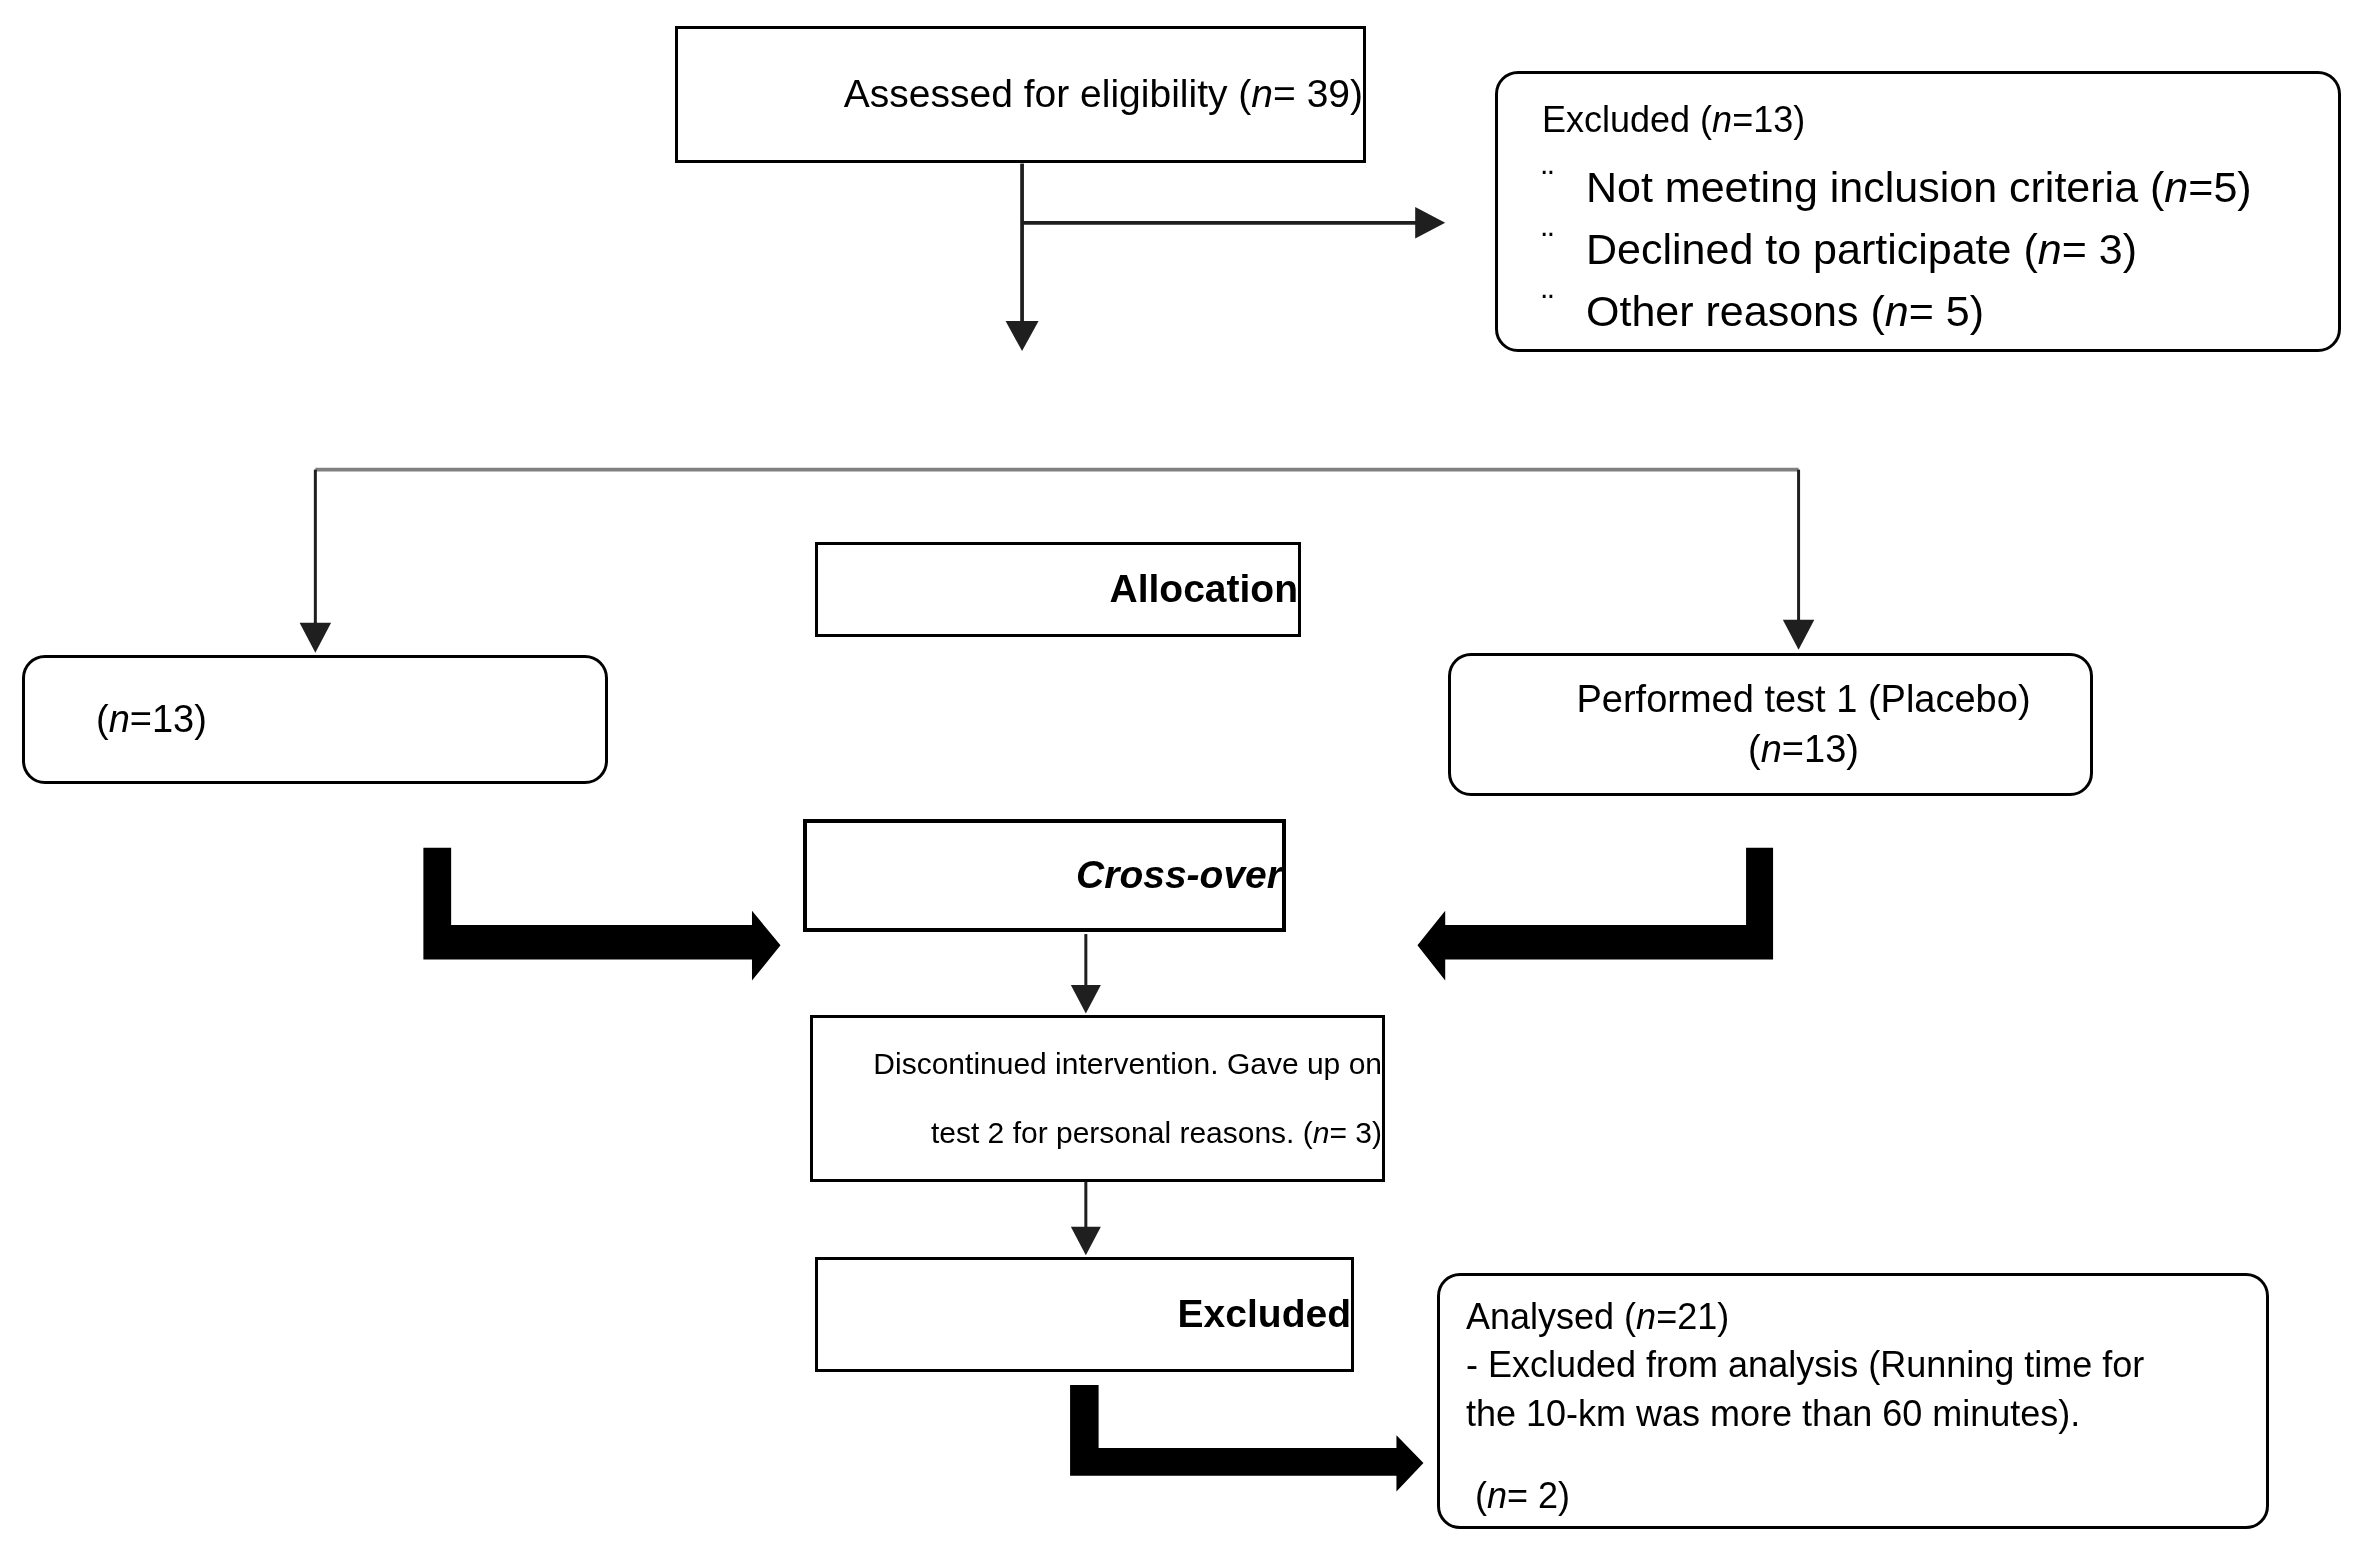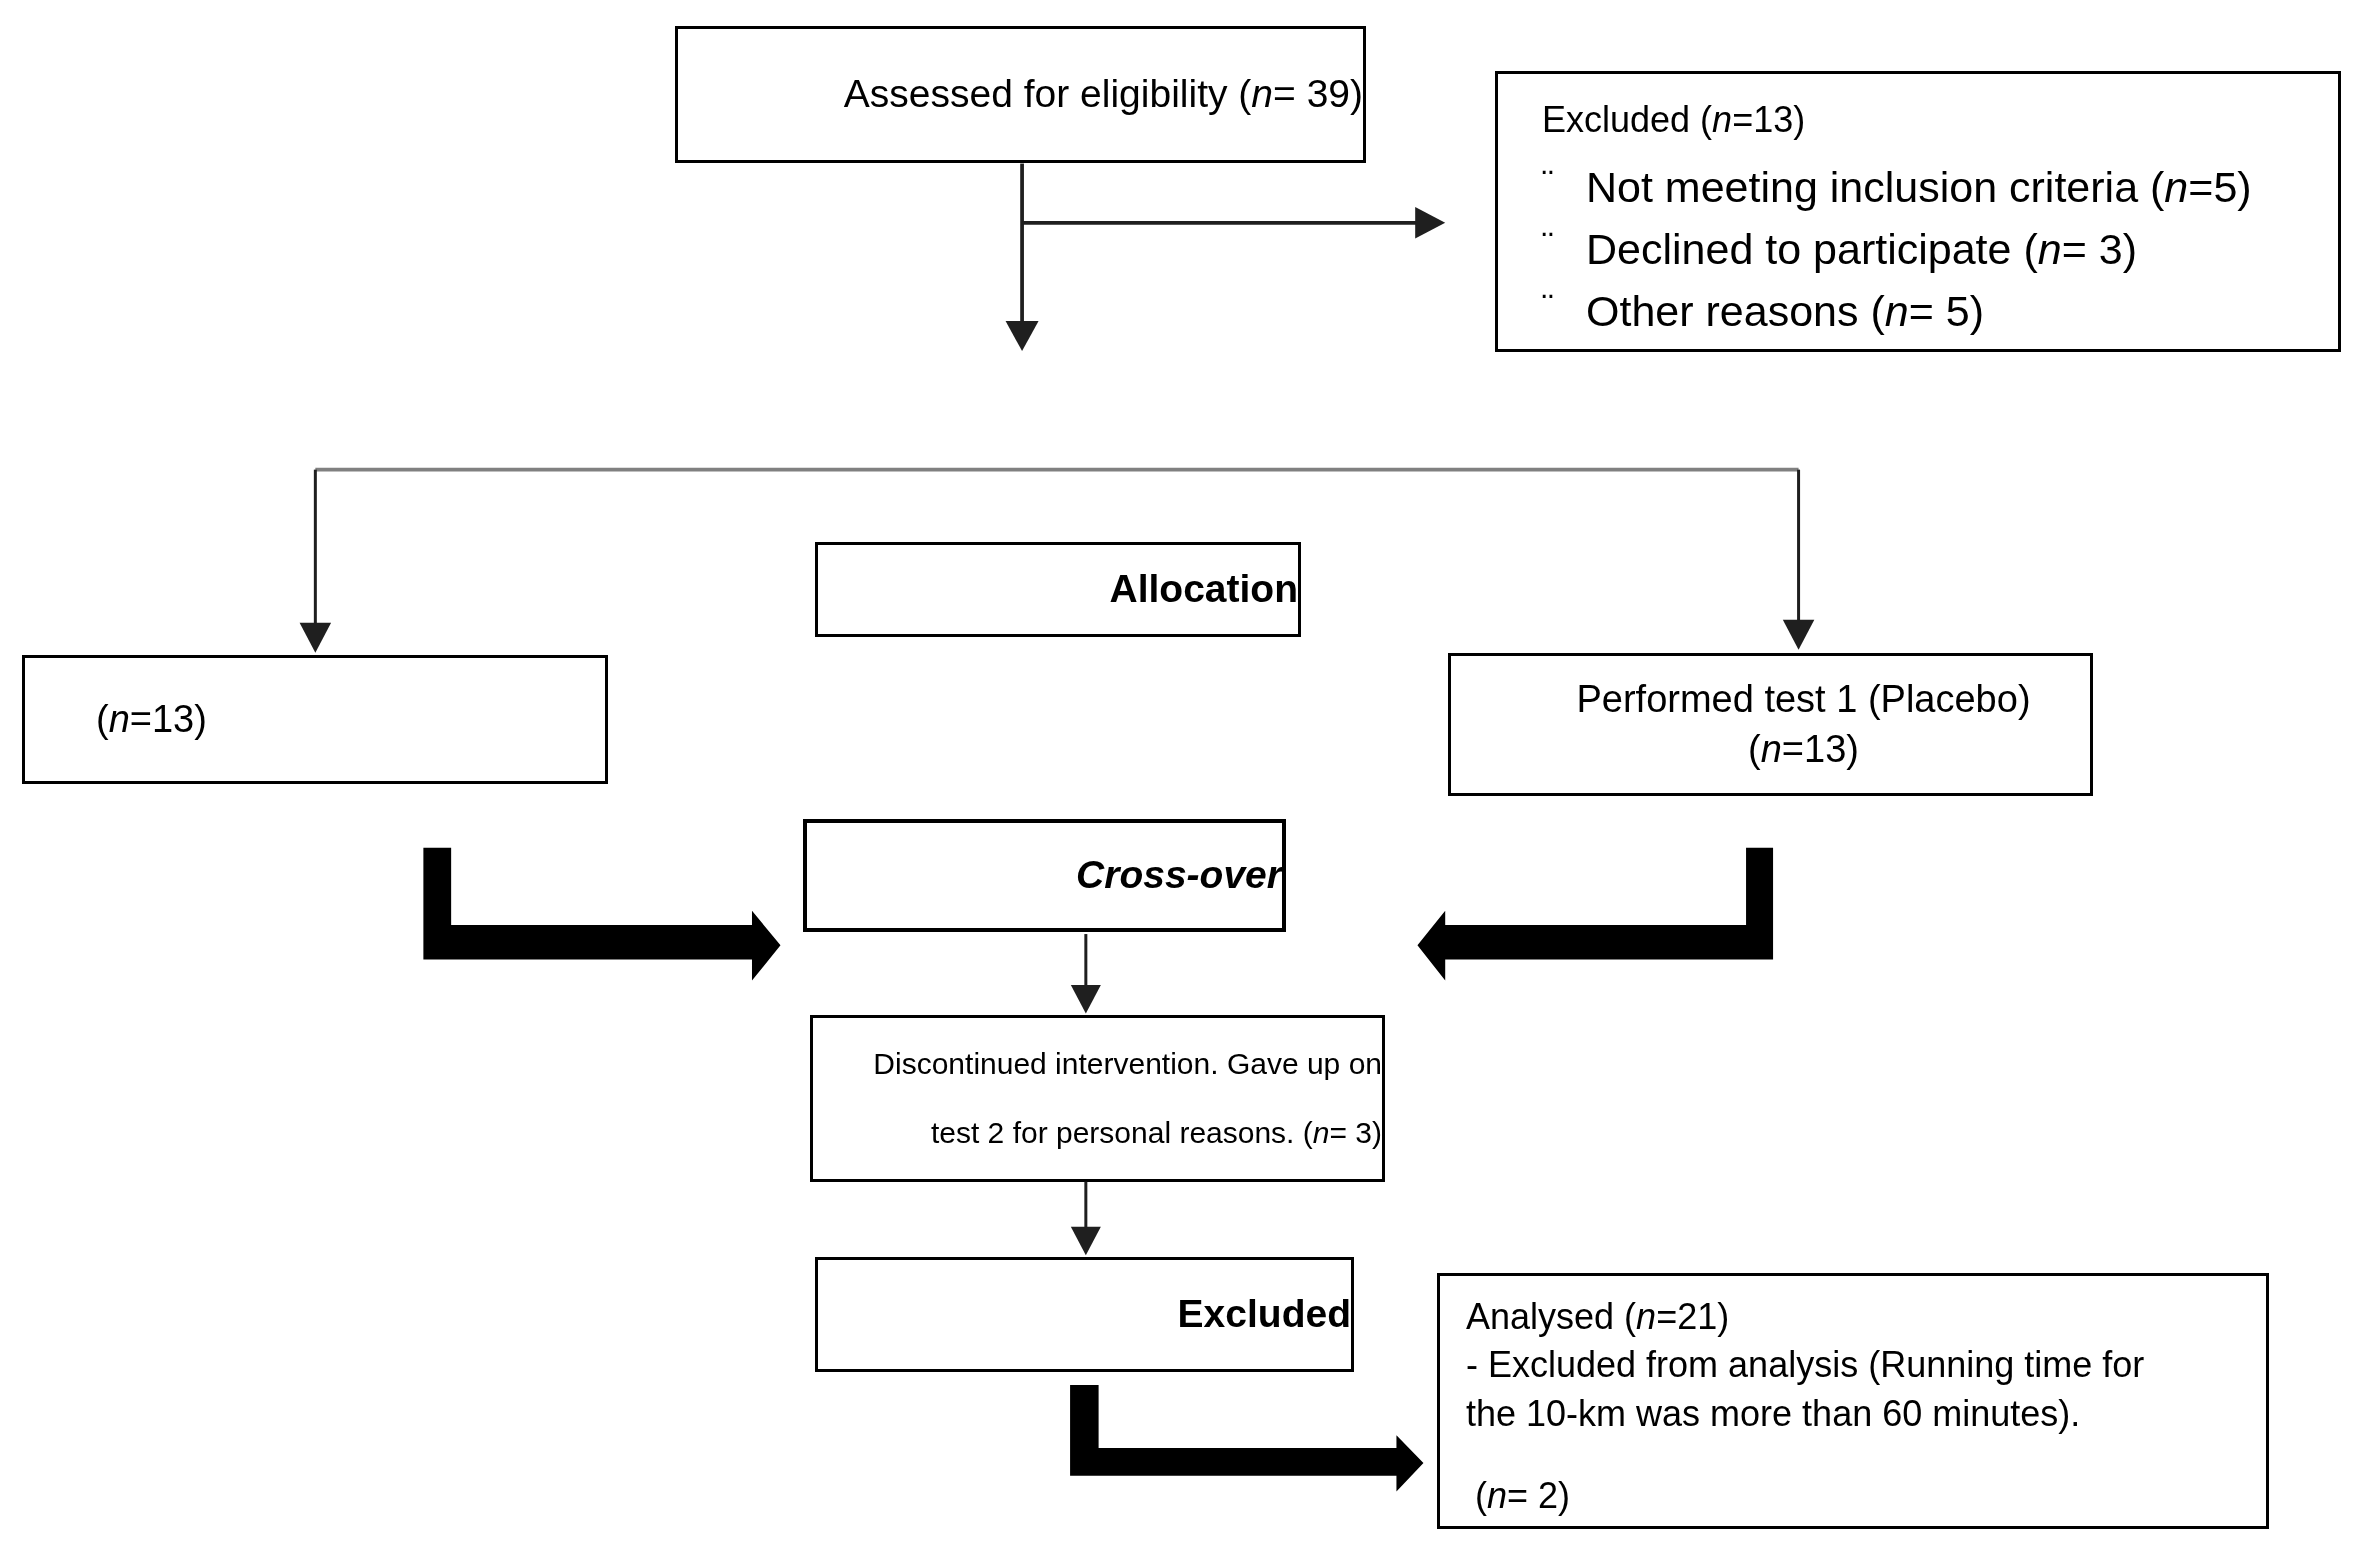--- a/index.html
+++ b/index.html
@@ -22,21 +22,21 @@
     border: 3.8px solid #000000;
     background: #ffffff;
     display: flex;
     flex-direction: column;
     justify-content: center;
     font-size: 39px;
     line-height: 1.3;
     z-index: 2;
   }
   .box.center { align-items: flex-end; text-align: center; }
-  .box.left   { align-items: flex-start; text-align: left; }
+  .box.left   { align-items: flex-start; text-align: left; border-radius: 23px; }
   .box.bold   { font-weight: bold; }
   .box i { font-style: italic; }
   #connectors {
     position: absolute;
     left: 0; top: 0;
     z-index: 3;
     pointer-events: none;
   }
   
   .excl-title { margin: 0 0 10.5px 44px; }

